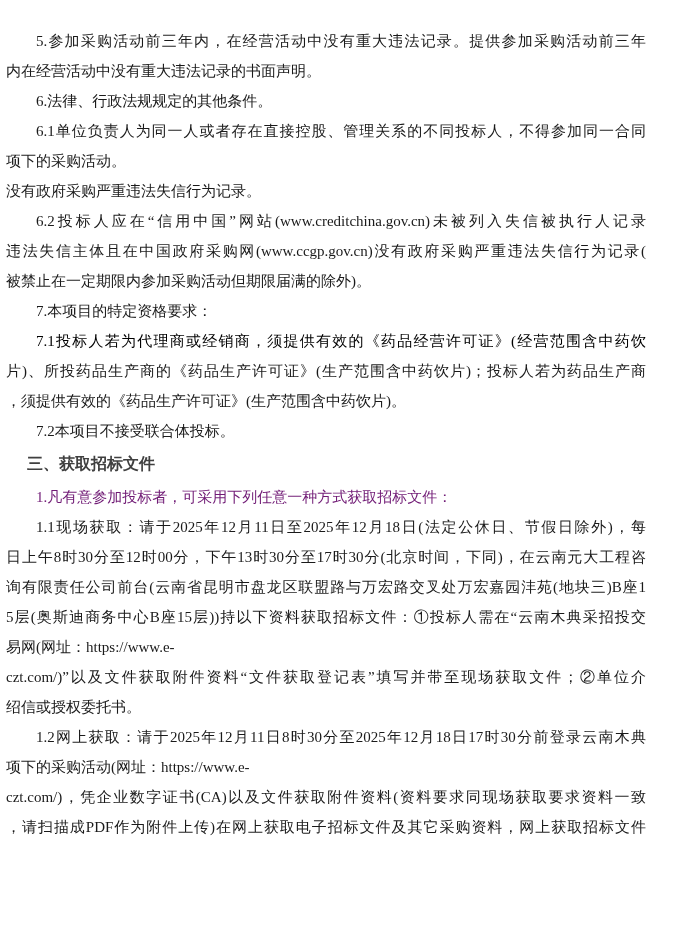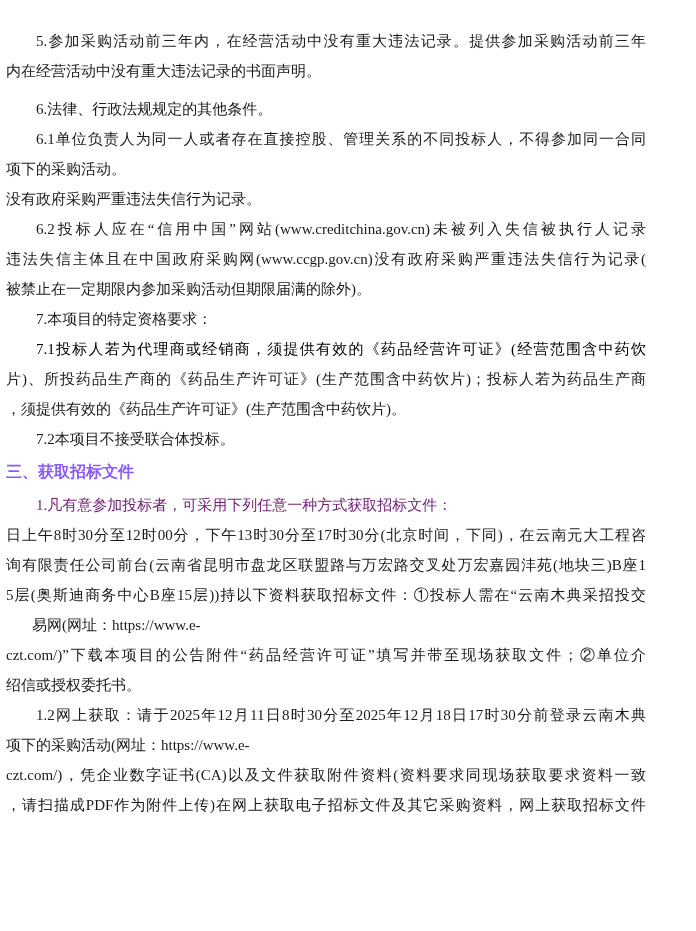--- a/index.html
+++ b/index.html
@@ -40,37 +40,38 @@
     margin-top: 3px;
     margin-bottom: 3px;
   }
 </style>
 </head>
 <body>
 
 <div class="doc" style="background: rgb(255, 255, 255);">
     <div class="line indent stretch" style="color: rgb(26, 26, 26);">5.参加采购活动前三年内，在经营活动中没有重大违法记录。提供参加采购活动前三年</div>
     <div class="line" style="color: rgb(26, 26, 26);">内在经营活动中没有重大违法记录的书面声明。</div>
-    <div class="line indent" style="color: rgb(26, 26, 26); margin-top: 8px;">6.法律、行政法规规定的其他条件。</div>
+    <div class="line indent" style="color: rgb(26, 26, 26);">6.法律、行政法规规定的其他条件。</div>
     <div class="line indent stretch" style="color: rgb(26, 26, 26);">6.1单位负责人为同一人或者存在直接控股、管理关系的不同投标人，不得参加同一合同</div>
     <div class="line" style="color: rgb(26, 26, 26);">项下的采购活动。</div>
     <div class="line" style="color: rgb(26, 26, 26);">没有政府采购严重违法失信行为记录。</div>
     <div class="line indent stretch" style="color: rgb(26, 26, 26);">6.2投标人应在“信用中国”网站(www.creditchina.gov.cn)未被列入失信被执行人记录</div>
     <div class="line stretch" style="color: rgb(26, 26, 26);">违法失信主体且在中国政府采购网(www.ccgp.gov.cn)没有政府采购严重违法失信行为记录(</div>
     <div class="line" style="color: rgb(26, 26, 26);">被禁止在一定期限内参加采购活动但期限届满的除外)。</div>
     <div class="line indent" style="color: rgb(26, 26, 26);">7.本项目的特定资格要求：</div>
     <div class="line indent stretch" style="color: #000000;">7.1投标人若为代理商或经销商，须提供有效的《药品经营许可证》(经营范围含中药饮</div>
     <div class="line stretch" style="color: rgb(26, 26, 26);">片)、所投药品生产商的《药品生产许可证》(生产范围含中药饮片)；投标人若为药品生产商</div>
     <div class="line" style="color: rgb(26, 26, 26);">，须提供有效的《药品生产许可证》(生产范围含中药饮片)。</div>
     <div class="line indent" style="color: rgb(26, 26, 26);">7.2本项目不接受联合体投标。</div>
-    <div class="line heading" style="color: #8b5cf6;">三、获取招标文件</div>
+    <div class="line heading" style="color: #404040; margin-left: 21px;">三、获取招标文件</div>
     <div class="line indent" style="color: #701a75;">1.凡有意参加投标者，可采用下列任意一种方式获取招标文件：</div>
+    <div class="line indent stretch" style="color: rgb(26, 26, 26);">1.1现场获取：请于2025年12月11日至2025年12月18日(法定公休日、节假日除外)，每</div>
     <div class="line stretch" style="color: rgb(26, 26, 26);">日上午8时30分至12时00分，下午13时30分至17时30分(北京时间，下同)，在云南元大工程咨</div>
     <div class="line stretch" style="color: rgb(26, 26, 26);">询有限责任公司前台(云南省昆明市盘龙区联盟路与万宏路交叉处万宏嘉园沣苑(地块三)B座1</div>
     <div class="line stretch" style="color: rgb(26, 26, 26);">5层(奥斯迪商务中心B座15层))持以下资料获取招标文件：①投标人需在“云南木典采招投交</div>
-    <div class="line" style="color: rgb(26, 26, 26); margin-left: 26px;">易网(网址：https://www.e-</div>
-    <div class="line stretch" style="color: rgb(26, 26, 26);">czt.com/)”下载本项目的公告附件“药品经营许可证”填写并带至现场获取文件；②单位介</div>
+    <div class="line" style="color: rgb(26, 26, 26);">易网(网址：https://www.e-</div>
+    <div class="line stretch" style="color: rgb(26, 26, 26);">czt.com/)”以及文件获取附件资料“文件获取登记表”填写并带至现场获取文件；②单位介</div>
     <div class="line" style="color: rgb(26, 26, 26);">绍信或授权委托书。</div>
     <div class="line indent stretch" style="color: rgb(26, 26, 26);">1.2网上获取：请于2025年12月11日8时30分至2025年12月18日17时30分前登录云南木典</div>
     <div class="line" style="color: rgb(26, 26, 26);">项下的采购活动(网址：https://www.e-</div>
     <div class="line stretch" style="color: rgb(26, 26, 26);">czt.com/)，凭企业数字证书(CA)以及文件获取附件资料(资料要求同现场获取要求资料一致</div>
     <div class="line stretch" style="color: rgb(26, 26, 26);">，请扫描成PDF作为附件上传)在网上获取电子招标文件及其它采购资料，网上获取招标文件</div>
   </div>
 
 </body></html>

